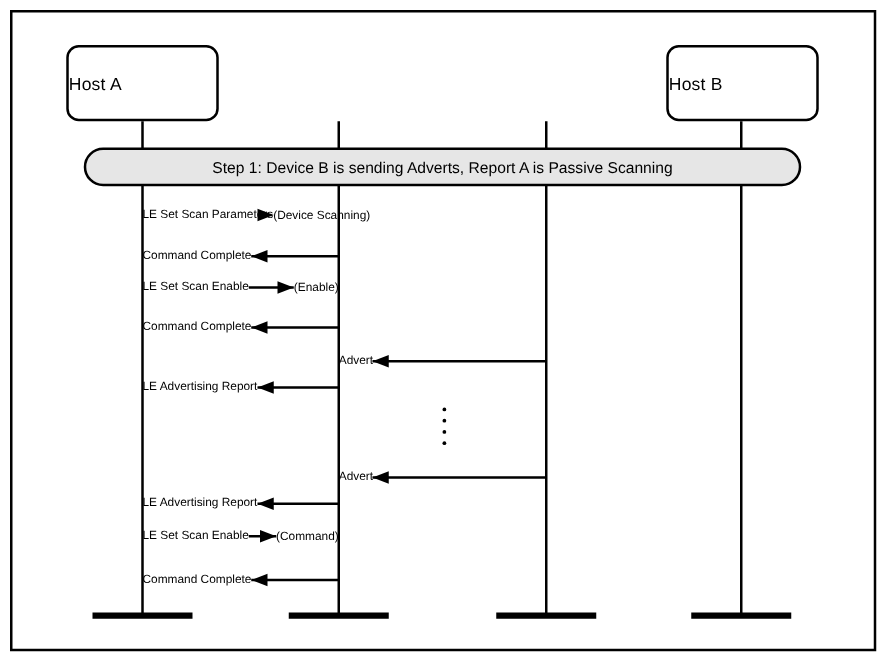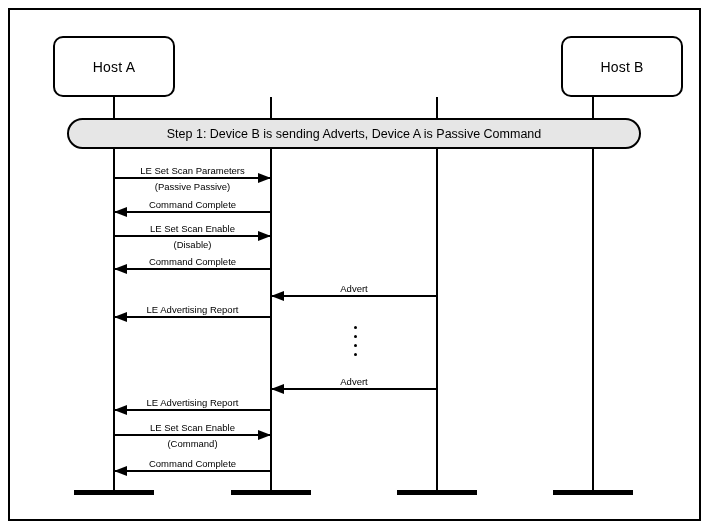--- a/index.html
+++ b/index.html
@@ -7,32 +7,32 @@
     position:relative; width:705px; height:531px; background:#ffffff;
     font-family:"Liberation Sans", sans-serif; color:#000; overflow:hidden;
   }
   .frame {
     position:absolute; left:8px; top:8px; width:693px; height:513px;
     border:2px solid #000; box-sizing:border-box; background:#fff;
   }
   .pbox {
     position:absolute; top:36px; width:122px; height:61px;
     border:2px solid #000; border-radius:10px; background:#fff;
-    display:flex; align-items:center; justify-content:center;
+    display:flex; align-items:center; 
     font-size:14px; letter-spacing:.2px; z-index:3; box-sizing:border-box;
   }
   .lifeline { position:absolute; top:97px; height:395px; width:2px; background:#000; z-index:1; }
   .banner {
     position:absolute; left:67px; top:118px; width:574px; height:31px;
     background:#e6e6e6; border:2px solid #000; border-radius:16px;
     display:flex; align-items:center; justify-content:center;
     font-size:12.5px; z-index:2; box-sizing:border-box;
   }
   .endbar { position:absolute; top:490px; width:80px; height:5px; background:#000; z-index:2; }
-  .msg { position:absolute; display:flex; flex-direction:column; align-items:center; z-index:2; }
+  .msg { position:absolute; display:flex; flex-direction:row; align-items:center; z-index:2; }
   .msg-label, .msg-sub { font-size:9.5px; line-height:11px; white-space:nowrap; }
   .msg-sub { margin-top:2px; }
   .msg-line { position:relative; width:100%; height:2px; background:#000; margin-top:1px; }
   .head { position:absolute; top:-4px; width:0; height:0;
           border-top:5px solid transparent; border-bottom:5px solid transparent; }
   .head.right { right:0; border-left:13px solid #000; }
   .head.left  { left:0;  border-right:13px solid #000; }
   .dots { position:absolute; left:354px; top:326px; display:flex; flex-direction:column; gap:6px; z-index:2; }
   .dots i { width:3px; height:3px; background:#000; border-radius:50%; display:block; }
 </style>
@@ -43,49 +43,49 @@
   <div class="frame"></div>
 
   <div class="lifeline" style="left:113px"></div>
   <div class="lifeline" style="left:270px"></div>
   <div class="lifeline" style="left:436px"></div>
   <div class="lifeline" style="left:592px"></div>
 
   <div class="pbox" style="left:53px">
     <span>Host A</span>
   </div>
-  <div class="pbox" style="left:561px">
+  <div class="pbox" style="left:533px">
     <span>Host B</span>
   </div>
 
   <div class="banner">
-    <span>Step 1: Device B is sending Adverts, Device A is Passive Command</span>
+    <span>Step 1: Device B is sending Adverts, Report A is Passive Scanning</span>
   </div>
 
   <div class="msg" style="left:114px; top:165px; width:157px;">
     <div class="msg-label">LE Set Scan Parameters</div>
     <div class="msg-line">
         <span class="head right"></span>
       </div>
-    <div class="msg-sub">(Passive Passive)</div>
+    <div class="msg-sub">(Device Scanning)</div>
   </div>
 
   <div class="msg" style="left:114px; top:199px; width:157px;">
     <div class="msg-label">Command Complete</div>
     <div class="msg-line">
         <span class="head left"></span>
       </div>
   </div>
 
   <div class="msg" style="left:114px; top:223px; width:157px;">
     <div class="msg-label">LE Set Scan Enable</div>
     <div class="msg-line">
         <span class="head right"></span>
       </div>
-    <div class="msg-sub">(Disable)</div>
+    <div class="msg-sub">(Enable)</div>
   </div>
 
   <div class="msg" style="left:114px; top:256px; width:157px;">
     <div class="msg-label">Command Complete</div>
     <div class="msg-line">
         <span class="head left"></span>
       </div>
   </div>
 
   <div class="msg" style="left:271px; top:283px; width:166px;">

